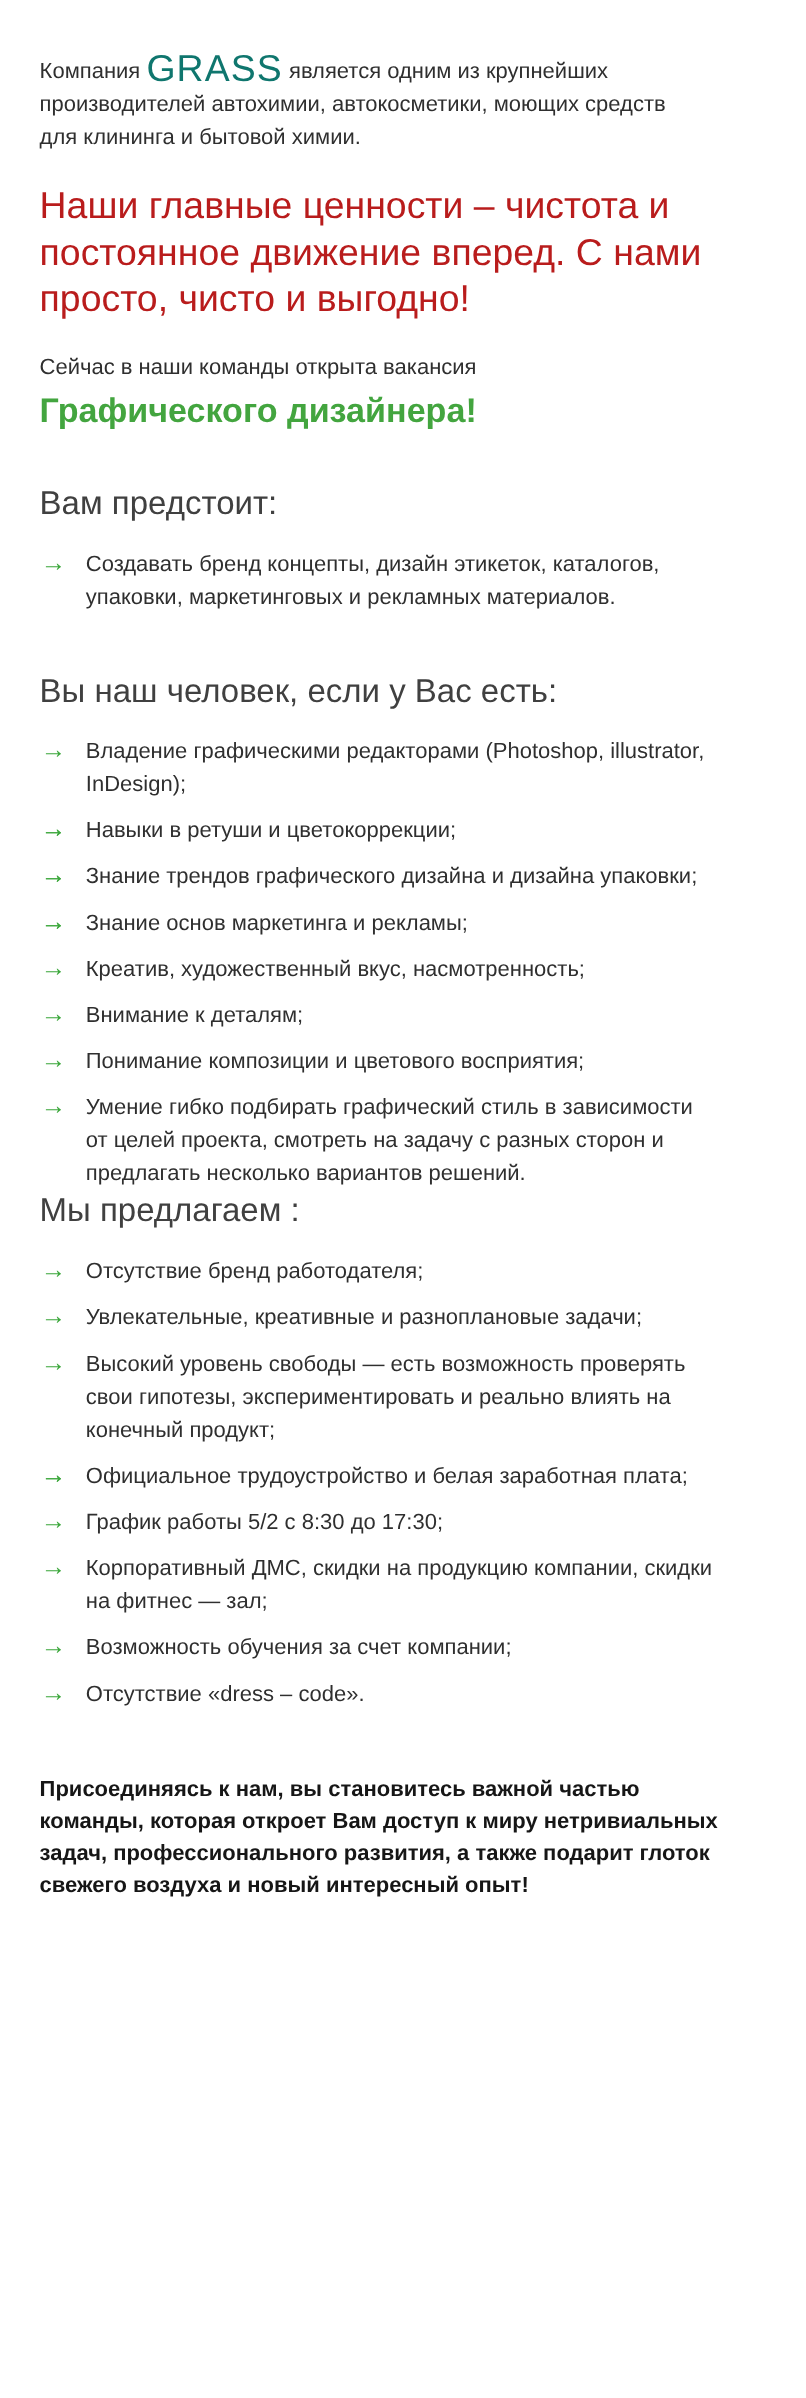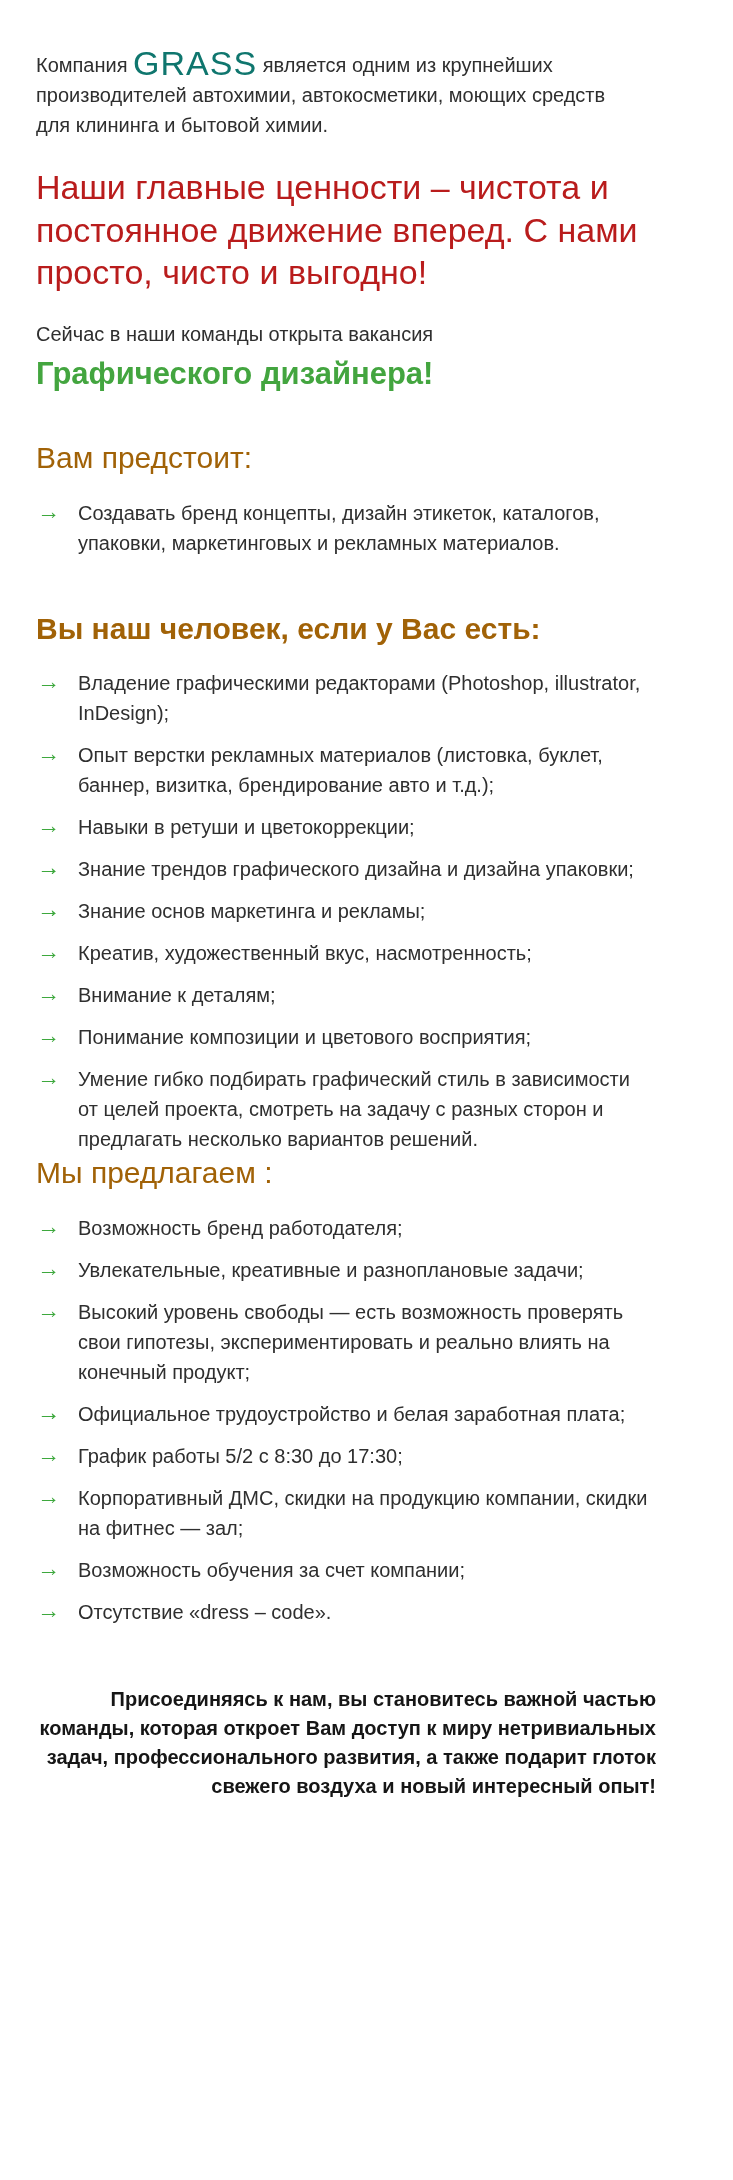--- a/index.html
+++ b/index.html
@@ -62,24 +62,24 @@
     font-weight: 700;
     color: #43a53f;
   }
 
   
   .section-heading {
     margin: 0;
     font-size: 30px;
     line-height: 1.25;
     font-weight: 400;
-    color: #a16207;
+    color: #404040;
   }
   .section-duties .section-heading       { margin-top: 46px; }
-  .section-requirements .section-heading { margin-top: 52px; font-weight: bold; }
+  .section-requirements .section-heading { margin-top: 52px; }
   .section-offer .section-heading        { }
 
   
   ul.arrow-list {
     list-style: none;
     margin: 21px 0 0 0;
     padding: 0;
     max-width: 612px;
   }
   ul.arrow-list li {
@@ -102,21 +102,20 @@
   }
 
   
   .closing {
     margin-top: 58px;
     max-width: 620px;
     font-size: 20px;
     line-height: 1.45;
     font-weight: 700;
     color: #161616;
-    text-align: right;
   }
 </style>
 </head>
 <body>
 
 <div class="content">
 
   <p class="intro text-block"><span>Компания </span><span class="brand">GRASS</span><span> является одним из крупнейших производителей автохимии, автокосметики, моющих средств для клининга и бытовой химии.</span></p>
 
   <p class="values-heading">Наши главные ценности – чистота и постоянное движение вперед. С нами просто, чисто и выгодно!</p>
@@ -128,37 +127,37 @@
     <p class="section-heading">Вам предстоит:</p>
     <ul class="arrow-list">
       <li><span class="arrow">→</span><span>Создавать бренд концепты, дизайн этикеток, каталогов, упаковки, маркетинговых и рекламных материалов.</span></li>
     </ul>
   </section>
 
   <section class="section-requirements">
     <p class="section-heading">Вы наш человек, если у Вас есть:</p>
     <ul class="arrow-list">
       <li><span class="arrow">→</span><span>Владение графическими редакторами (Photoshop, illustrator, InDesign);</span></li>
-      <li><span class="arrow">→</span><span>Опыт верстки рекламных материалов (листовка, буклет, баннер, визитка, брендирование авто и т.д.);</span></li>
+      <li><span class="arrow">→</span></li>
       <li><span class="arrow">→</span><span>Навыки в ретуши и цветокоррекции;</span></li>
       <li><span class="arrow">→</span></li>
       <li><span class="arrow">→</span><span>Знание трендов графического дизайна и дизайна упаковки;</span></li>
       <li><span class="arrow">→</span></li>
       <li><span class="arrow">→</span><span>Знание основ маркетинга и рекламы;</span></li>
       <li><span class="arrow">→</span><span>Креатив, художественный вкус, насмотренность;</span></li>
       <li><span class="arrow">→</span><span>Внимание к деталям;</span></li>
       <li><span class="arrow">→</span><span>Понимание композиции и цветового восприятия;</span></li>
       <li><span class="arrow">→</span><span>Умение гибко подбирать графический стиль в зависимости от целей проекта, смотреть на задачу с разных сторон и предлагать несколько вариантов решений.</span></li>
     </ul>
   </section>
 
   <section class="section-offer">
     <p class="section-heading">Мы предлагаем :</p>
     <ul class="arrow-list">
-      <li><span class="arrow">→</span><span>Возможность бренд работодателя;</span></li>
+      <li><span class="arrow">→</span><span>Отсутствие бренд работодателя;</span></li>
       <li><span class="arrow">→</span><span>Увлекательные, креативные и разноплановые задачи;</span></li>
       <li><span class="arrow">→</span><span>Высокий уровень свободы — есть возможность проверять свои гипотезы, экспериментировать и реально влиять на конечный продукт;</span></li>
       <li><span class="arrow">→</span></li>
       <li><span class="arrow">→</span><span>Официальное трудоустройство и белая заработная плата;</span></li>
       <li><span class="arrow">→</span><span>График работы 5/2 с 8:30 до 17:30;</span></li>
       <li><span class="arrow">→</span><span>Корпоративный ДМС, скидки на продукцию компании, скидки на фитнес — зал;</span></li>
       <li><span class="arrow">→</span><span>Возможность обучения за счет компании;</span></li>
       <li><span class="arrow">→</span><span>Отсутствие «dress – code».</span></li>
     </ul>
   </section>

